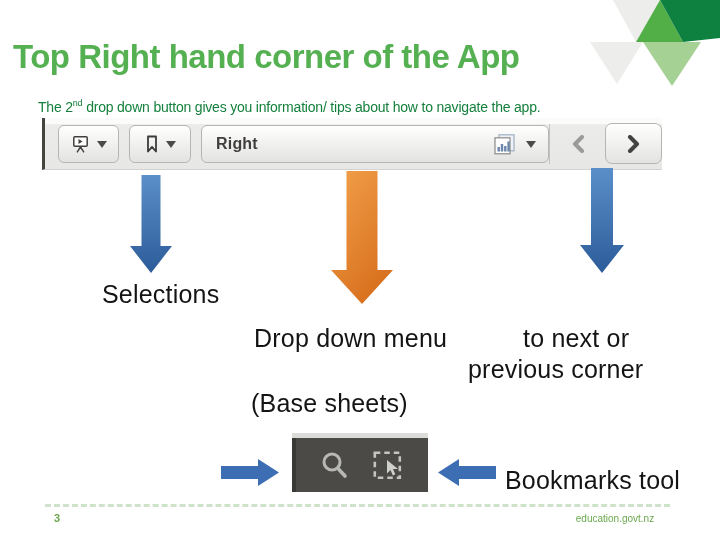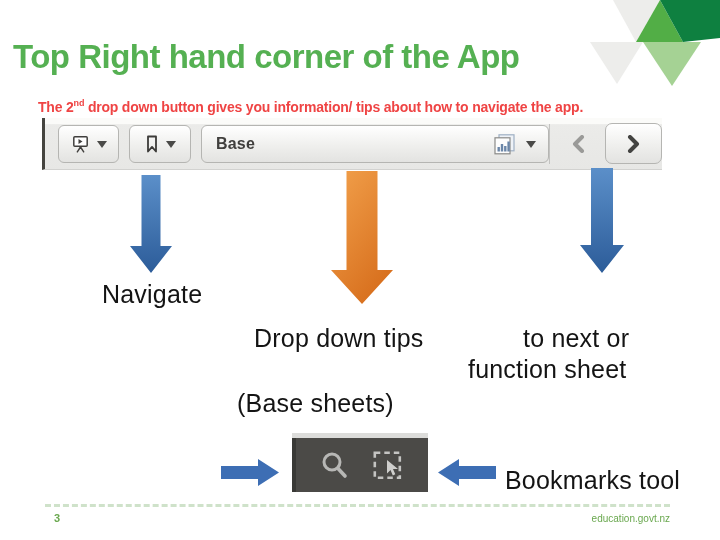--- a/index.html
+++ b/index.html
@@ -13,22 +13,22 @@
   .abs{position:absolute;}
 
   
   #title{
     left:13px;top:38px;
     font-size:33px;font-weight:700;letter-spacing:-0.5px;
     color:#55b052;white-space:nowrap;
   }
   #subtitle{
     left:38px;top:98px;
-    font-size:14px;font-weight:700;letter-spacing:-0.2px;
-    color:#ef4444;white-space:nowrap;
+    font-size:14px;font-weight:400;letter-spacing:-0.2px;
+    color:#15803d;white-space:nowrap;
   }
   #subtitle sup{font-size:9px;}
 
   
   #toolbar{
     left:42px;top:118px;width:620px;height:52px;
     background:linear-gradient(180deg,#fbfbf9 0%,#fbfbf9 11%,#ebebE9 13%,#e7e7e5 100%);
     border-left:3px solid #45443f;
     border-bottom:1px solid #d2d2d0;
     box-sizing:border-box;
@@ -67,39 +67,39 @@
   #arrow-navigate{left:580px;top:168px;}
   #arrow-search{left:221px;top:459px;}
   #arrow-selections{left:438px;top:459px;}
 
   
   .biglabel{
     font-size:25px;color:#141414;white-space:nowrap;letter-spacing:0.2px;
   }
   #lbl-bookmarks{left:102px;top:280px;}
   #lbl-dropdown{left:254px;top:324px;}
-  #lbl-basesheets{left:237px;top:389px;text-align:right;}
+  #lbl-basesheets{left:251px;top:389px;text-align:right;}
   #lbl-nav1{left:526px;top:283px;}
   #lbl-nav2{left:523px;top:324px;}
   #lbl-nav3{left:468px;top:355px;}
   #lbl-search{left:30px;top:464px;}
   #lbl-selections{left:505px;top:466px;}
 
   
   #panel-strip{left:292px;top:433px;width:136px;height:5px;background:#dcdcda;}
   #dark-panel{
     left:292px;top:438px;width:136px;height:54px;
     background:#4b4a47;border-left:4px solid #393936;box-sizing:border-box;
     display:flex;align-items:center;justify-content:space-evenly;
   }
 
   
   #footer-line{left:45px;top:504px;width:625px;height:0;border-top:3px dashed #cfe2ca;}
   #page-number{left:54px;top:512px;font-size:11px;font-weight:700;color:#6aa84f;}
-  #footer-url{left:560px;top:513px;width:110px;text-align:right;font-size:10px;color:#6aa84f;}
+  #footer-url{left:560px;top:513px;width:110px;text-align:center;font-size:10px;color:#6aa84f;}
 
   
   #decoration{left:580px;top:0;}
 </style>
 </head>
 <body>
 
 <div id="slide">
 
   <svg id="decoration" class="abs" width="140" height="90" viewBox="0 0 140 90">
@@ -127,21 +127,21 @@
     </div>
 
     <div id="btn-bookmark" class="tbtn">
       <svg width="14" height="18" viewBox="0 0 14 18">
         <path d="M3,1.5 h8 v15 l-4,-4.6 -4,4.6 z" fill="none" stroke="#3c3b39" stroke-width="1.8" stroke-linejoin="round"></path>
       </svg>
       <span class="caret"></span>
     </div>
 
     <div id="btn-menu" class="tbtn">
-      <span id="menu-label">Base</span>
+      <span id="menu-label">Right</span>
       <span id="menu-right">
         <svg width="23" height="21" viewBox="0 0 23 21">
           <rect x="5" y="0.8" width="15" height="16" fill="#eef2f7" stroke="#9fb0c4" stroke-width="1.2"></rect>
           <rect x="1" y="3.8" width="15" height="16" fill="#fdfdfd" stroke="#8a8a88" stroke-width="1.2"></rect>
           <rect x="3.5" y="13" width="2.4" height="4.5" fill="#6b86a8"></rect>
           <rect x="6.8" y="10" width="2.4" height="7.5" fill="#6b86a8"></rect>
           <rect x="10.1" y="12" width="2.4" height="5.5" fill="#6b86a8"></rect>
           <rect x="13.4" y="7.5" width="2.4" height="10" fill="#6b86a8"></rect>
         </svg>
         <span class="caret"></span>
@@ -192,25 +192,25 @@
   </svg>
 
   <svg id="arrow-search" class="abs" width="58" height="27" viewBox="0 0 58 27">
     <polygon points="0,7 37,7 37,0 58,13.5 37,27 37,20 0,20" fill="#3d6eb4"></polygon>
   </svg>
 
   <svg id="arrow-selections" class="abs" width="58" height="27" viewBox="0 0 58 27">
     <polygon points="58,7 21,7 21,0 0,13.5 21,27 21,20 58,20" fill="#3d6eb4"></polygon>
   </svg>
 
-  <div id="lbl-bookmarks" class="abs biglabel">Navigate</div>
-  <div id="lbl-dropdown" class="abs biglabel">Drop down tips</div>
+  <div id="lbl-bookmarks" class="abs biglabel">Selections</div>
+  <div id="lbl-dropdown" class="abs biglabel">Drop down menu</div>
   <div id="lbl-basesheets" class="abs biglabel">(Base sheets)</div>
   <div id="lbl-nav2" class="abs biglabel">to next or</div>
-  <div id="lbl-nav3" class="abs biglabel">function sheet</div>
+  <div id="lbl-nav3" class="abs biglabel">previous corner</div>
   <div id="lbl-selections" class="abs biglabel">Bookmarks tool</div>
 
   <div id="panel-strip" class="abs"></div>
   <div id="dark-panel" class="abs">
     <svg width="27" height="28" viewBox="0 0 27 28">
       <circle cx="11" cy="11" r="8" fill="none" stroke="#b7b7b5" stroke-width="3"></circle>
       <line x1="17" y1="17.5" x2="24" y2="25" stroke="#b7b7b5" stroke-width="3.6" stroke-linecap="round"></line>
     </svg>
     <svg width="30" height="29" viewBox="0 0 30 29">
       <rect x="1.8" y="1.8" width="25" height="25" fill="none" stroke="#c4c4c2" stroke-width="2.6" stroke-dasharray="5.5 4"></rect>

